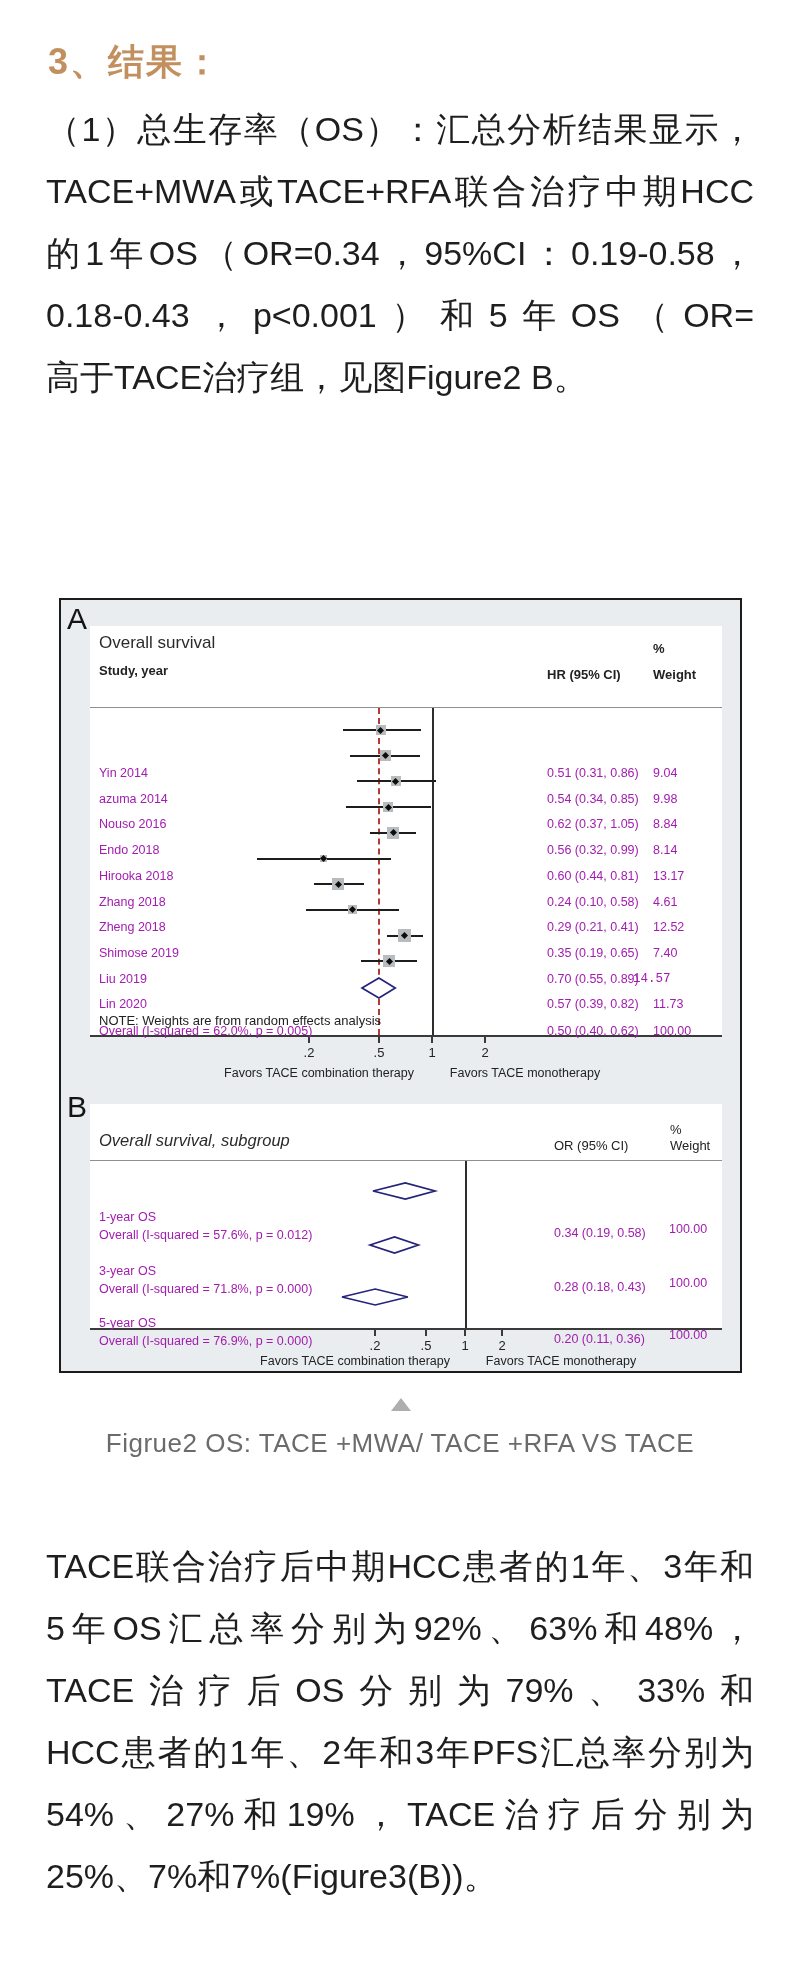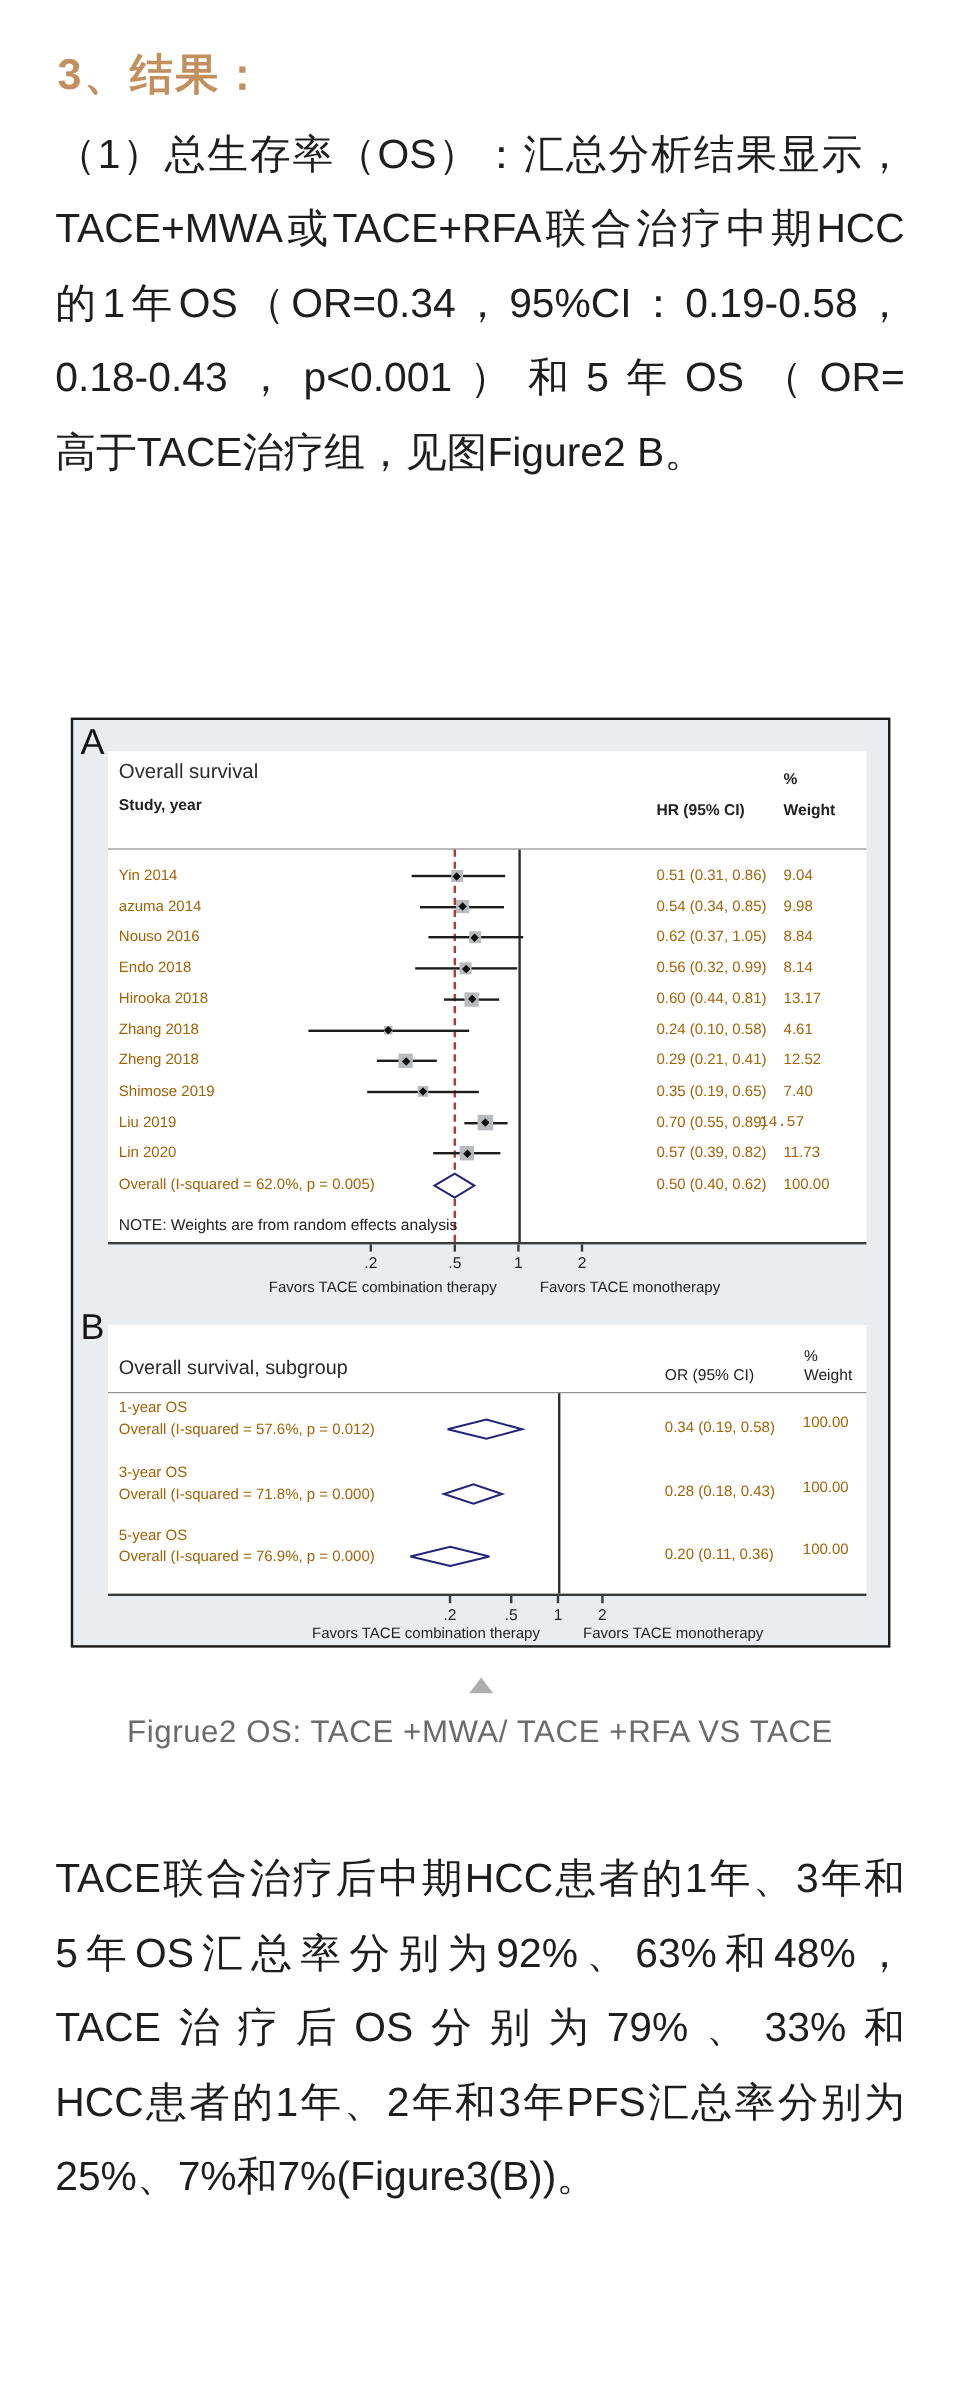--- a/index.html
+++ b/index.html
@@ -43,21 +43,21 @@
   .axis{position:absolute;height:2px;background:#3a3a3a;}
   #axisA{left:29px;top:435px;width:632px;}
   #axisB{left:29px;top:728px;width:632px;}
   .tickmark{position:absolute;width:2px;height:6px;background:#3a3a3a;}
   .ticklabel{position:absolute;font-size:13px;color:#222;transform:translateX(-50%);}
   .favors{position:absolute;font-size:12.5px;color:#222;transform:translateX(-50%);white-space:nowrap;}
   
   .ci-line{position:absolute;height:2px;background:#1d1d1d;}
   .wbox{position:absolute;background:#b9bcbe;}
   .pt{position:absolute;width:5px;height:5px;background:#0d0d0d;transform:rotate(45deg);}
-  .rowtext{position:absolute;font-size:12.5px;color:#a16207;line-height:13px;white-space:nowrap;}
+  .rowtext{position:absolute;font-size:12.5px;color:#a21caf;line-height:13px;white-space:nowrap;margin-top:44px;}
   .dsvg{position:absolute;overflow:visible;}
   
   .tri{
     position:absolute;left:391px;top:1398px;width:0;height:0;
     border-left:10px solid transparent;border-right:10px solid transparent;
     border-bottom:13px solid #aeaeae;
   }
   .caption{
     position:absolute;left:0;top:1428px;width:800px;text-align:center;
     font-size:26px;color:#6b6b6b;letter-spacing:0.5px;
@@ -96,21 +96,21 @@
   <div class="tickmark" style="left:423px;top:437px;"></div>
   <div class="ticklabel" style="left:248px;top:445px;">.2</div>
   <div class="ticklabel" style="left:318px;top:445px;">.5</div>
   <div class="ticklabel" style="left:371px;top:445px;">1</div>
   <div class="ticklabel" style="left:424px;top:445px;">2</div>
   <div class="favors" style="left:258px;top:466px;">Favors TACE combination therapy</div>
   <div class="favors" style="left:464px;top:466px;">Favors TACE monotherapy</div>
 
   <div class="panel-letter" id="letterB">B</div>
   <div class="white" id="whiteB"></div>
-  <div class="ftext fs16" style="left:38px;top:532px;">Overall survival, subgroup</div>
+  <div class="ftext fs16" style="left:38px;top:532px;font-style:italic;">Overall survival, subgroup</div>
   <div class="ftext fs13" style="left:493px;top:539px;">OR (95% CI)</div>
   <div class="ftext fs13" style="left:609px;top:523px;">%</div>
   <div class="ftext fs13" style="left:609px;top:539px;">Weight</div>
   <div class="rule" id="ruleB"></div>
   <div class="refline" id="reflineB"></div>
   <div class="axis" id="axisB"></div>
   <div class="tickmark" style="left:313px;top:730px;"></div>
   <div class="tickmark" style="left:364px;top:730px;"></div>
   <div class="tickmark" style="left:403px;top:730px;"></div>
   <div class="tickmark" style="left:440px;top:730px;"></div>
@@ -210,14 +210,15 @@
   </div>
 
 <div class="tri"></div>
 <div class="caption">Figrue2 OS: TACE +MWA/ TACE +RFA VS TACE</div>
 
 <div class="para" id="para2">
     <div class="pline">TACE联合治疗后中期HCC患者的1年、3年和</div>
     <div class="pline">5年OS汇总率分别为92%、63%和48%，</div>
     <div class="pline">TACE治疗后OS分别为79%、33%和</div>
     <div class="pline">HCC患者的1年、2年和3年PFS汇总率分别为</div>
+    <div class="pline">54%、27%和19%，TACE治疗后分别为</div>
     <div class="pline plast">25%、7%和7%(Figure3(B))。</div>
   </div>
 
 </body></html>

